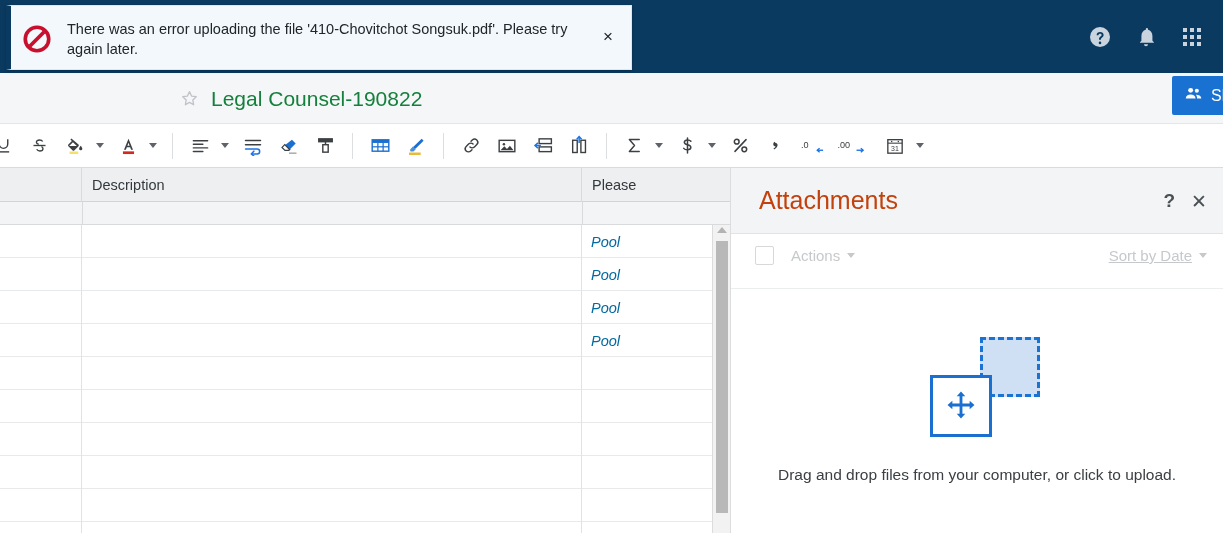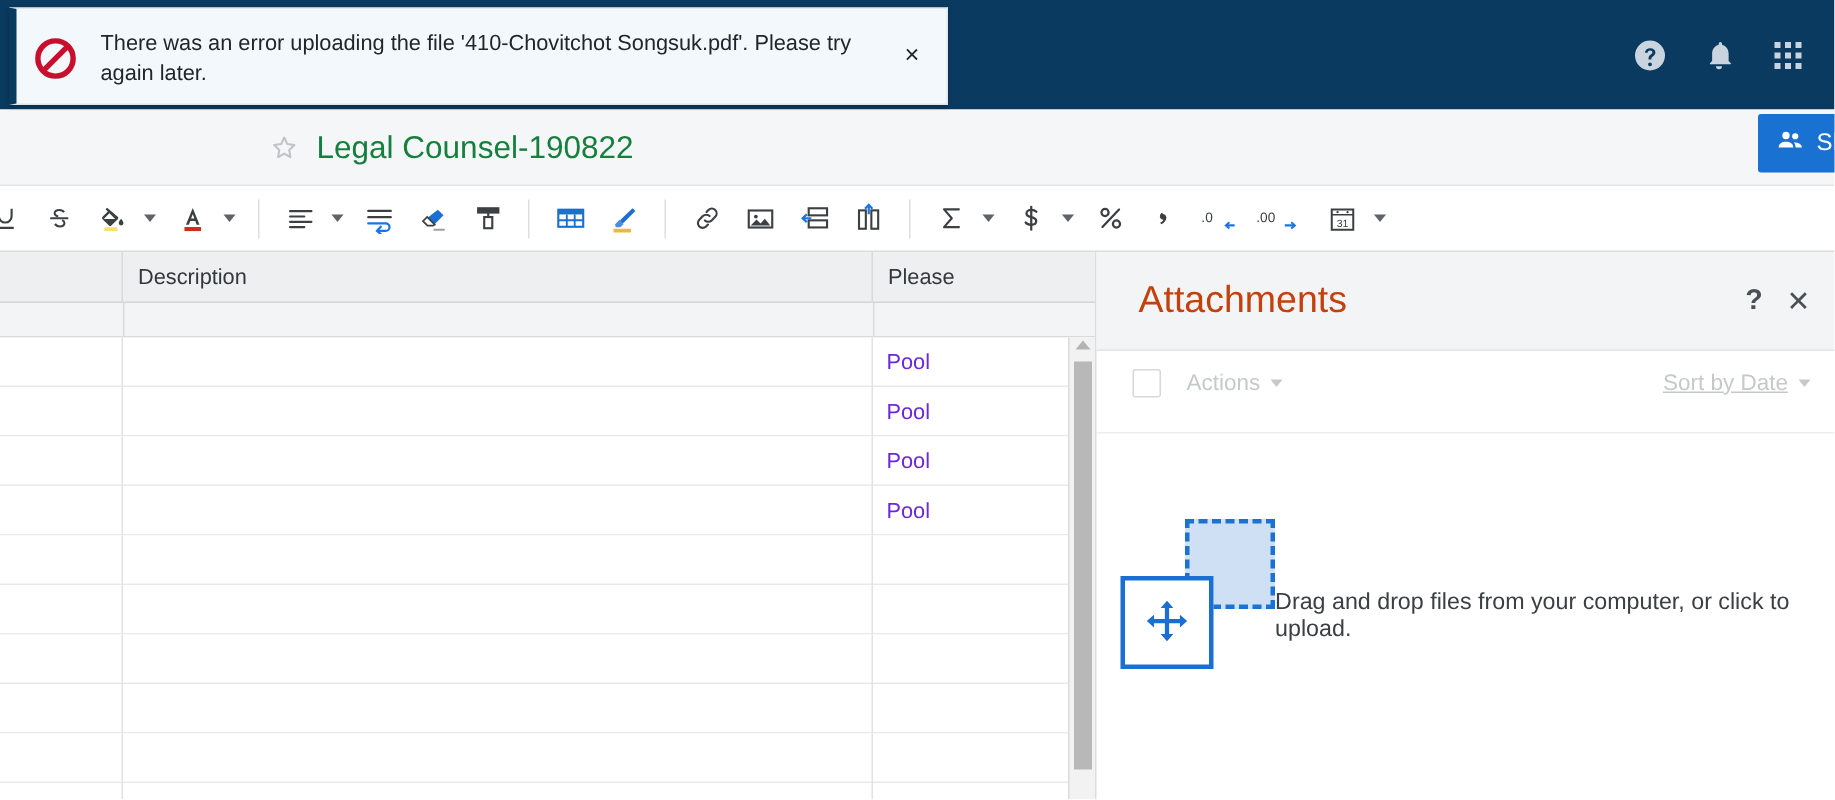--- a/index.html
+++ b/index.html
@@ -131,21 +131,21 @@
   .grow {
     position: relative; height: 33px;
     border-bottom: 1px solid #e8e9ea;
     background: #ffffff;
   }
   .grow .cnum  { position: absolute; left: 0; top: 0; width: 82px; height: 33px; border-right: 1px solid #e1e2e4; }
   .grow .cdesc { position: absolute; left: 82px; top: 0; width: 500px; height: 33px; border-right: 1px solid #e1e2e4; }
   .grow .cstat {
     position: absolute; left: 582px; top: 0; width: 130px; height: 33px;
     display: flex; align-items: center; padding-left: 9px;
-    font-size: 14.5px; color: #6d28d9;
+    font-size: 14.5px; color: #0369a1; font-style: italic;
   }
   .grow .cright { position: absolute; left: 712px; top: 0; width: 18px; height: 33px; }
 
   
   .gscroll {
     position: absolute; right: 0; top: 57px; width: 18px; bottom: 0;
     background: #f2f2f2; border-left: 1px solid #dcdcdc;
   }
   .gscroll .arrow-up {
     position: absolute; top: 2px; left: 50%; transform: translateX(-50%);
@@ -201,21 +201,21 @@
     font-size: 15px; color: #c6c9cc; cursor: pointer; text-decoration: underline;
   }
   .sort-label i {
     display: block; width: 0; height: 0;
     border-left: 4px solid transparent; border-right: 4px solid transparent;
     border-top: 5px solid #c6c9cc;
   }
 
   .dropzone {
     position: relative; height: 243px;
-    display: flex; flex-direction: row; align-items: center; justify-content: center;
+    display: flex; flex-direction: column; align-items: center; justify-content: center;
     cursor: pointer;
   }
   .dz-art { position: relative; width: 110px; height: 105px; margin-bottom: 24px; margin-left: 16px; }
   .dz-dashed {
     position: absolute; right: 0; top: 0; width: 60px; height: 60px;
     background: #cfe0f5; border: 3px dashed #1a73d4;
   }
   .dz-solid {
     position: absolute; left: 0; top: 38px; width: 62px; height: 62px;
     background: #ffffff; border: 3px solid #1a6fd0;

